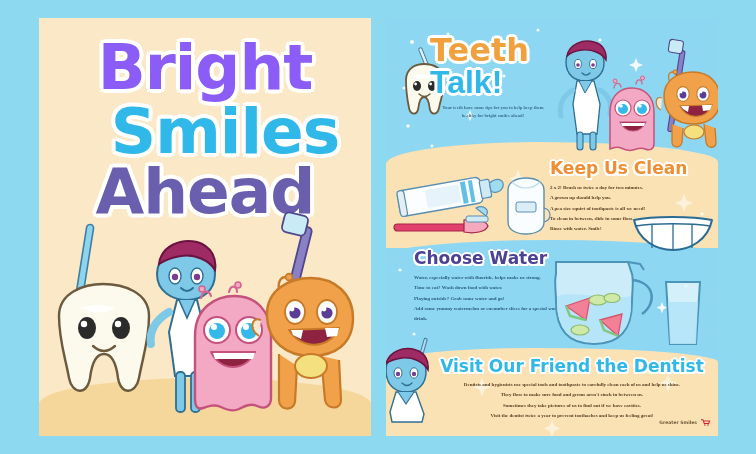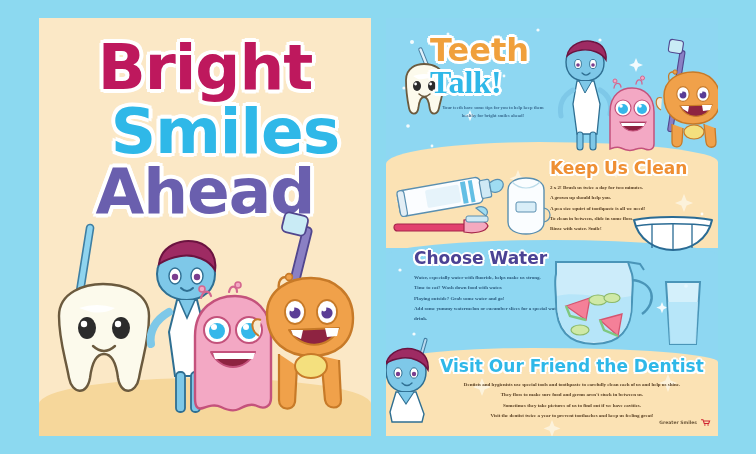--- a/index.html
+++ b/index.html
@@ -19,21 +19,21 @@
     position: absolute; left: 0; bottom: 0; width: 100%; height: 58px;
     background: #f6d79b; border-radius: 50% 50% 0 0 / 26px 26px 0 0;
   }
   .pl-title { position: absolute; left: 0; top: 20px; width: 100%; text-align: center; }
   .bigword {
     font-family: "DejaVu Sans", sans-serif;
     font-weight: 900; letter-spacing: -1px;
     line-height: 0.95; display: block;
   }
   .w-bright {
-    font-size: 63px; color: #be185d;
+    font-size: 63px; color: #8b5cf6;
     text-shadow: 0 0 0 #fff, -3px -3px 0 #fff, 3px -3px 0 #fff, -3px 3px 0 #fff, 3px 3px 0 #fff,
                  0 -4px 0 #fff, 0 4px 0 #fff, -4px 0 0 #fff, 4px 0 0 #fff;
   }
   .w-smiles {
     font-size: 63px; color: #2fb8e8; margin-top: 4px;
     text-shadow: -3px -3px 0 #fff, 3px -3px 0 #fff, -3px 3px 0 #fff, 3px 3px 0 #fff,
                  0 -4px 0 #fff, 0 4px 0 #fff, -4px 0 0 #fff, 4px 0 0 #fff;
     margin-left: 40px;
   }
   .w-ahead {
@@ -64,21 +64,21 @@
     border-radius: 44% 56% 0 0 / 16px 14px 0 0;
   }
   .tt-title { position: absolute; left: 44px; top: 16px; width: 140px; text-align: left; }
   .tt-teeth {
     font-family: "DejaVu Sans", sans-serif; font-weight: 900;
     font-size: 32px; color: #f0a03c; display: block; line-height: 1;
     text-shadow: -2px -2px 0 #fff, 2px -2px 0 #fff, -2px 2px 0 #fff, 2px 2px 0 #fff,
                  0 -3px 0 #fff, 0 3px 0 #fff, -3px 0 0 #fff, 3px 0 0 #fff;
   }
   .tt-talk {
-    font-family: Liberation Serif, serif; font-weight: 900;
+    font-family: Liberation Sans, sans-serif; font-weight: 900;
     font-size: 32px; color: #2fb8e8; display: block; line-height: 1.05;
     text-shadow: -2px -2px 0 #fff, 2px -2px 0 #fff, -2px 2px 0 #fff, 2px 2px 0 #fff,
                  0 -3px 0 #fff, 0 3px 0 #fff, -3px 0 0 #fff, 3px 0 0 #fff;
   }
   .tt-sub {
     position: absolute; left: 52px; top: 86px; width: 110px; text-align: center;
     font-family: "Liberation Serif", serif;
     font-size: 4.6px; line-height: 1.7; color: #3b6f94; font-weight: bold;
   }
 

